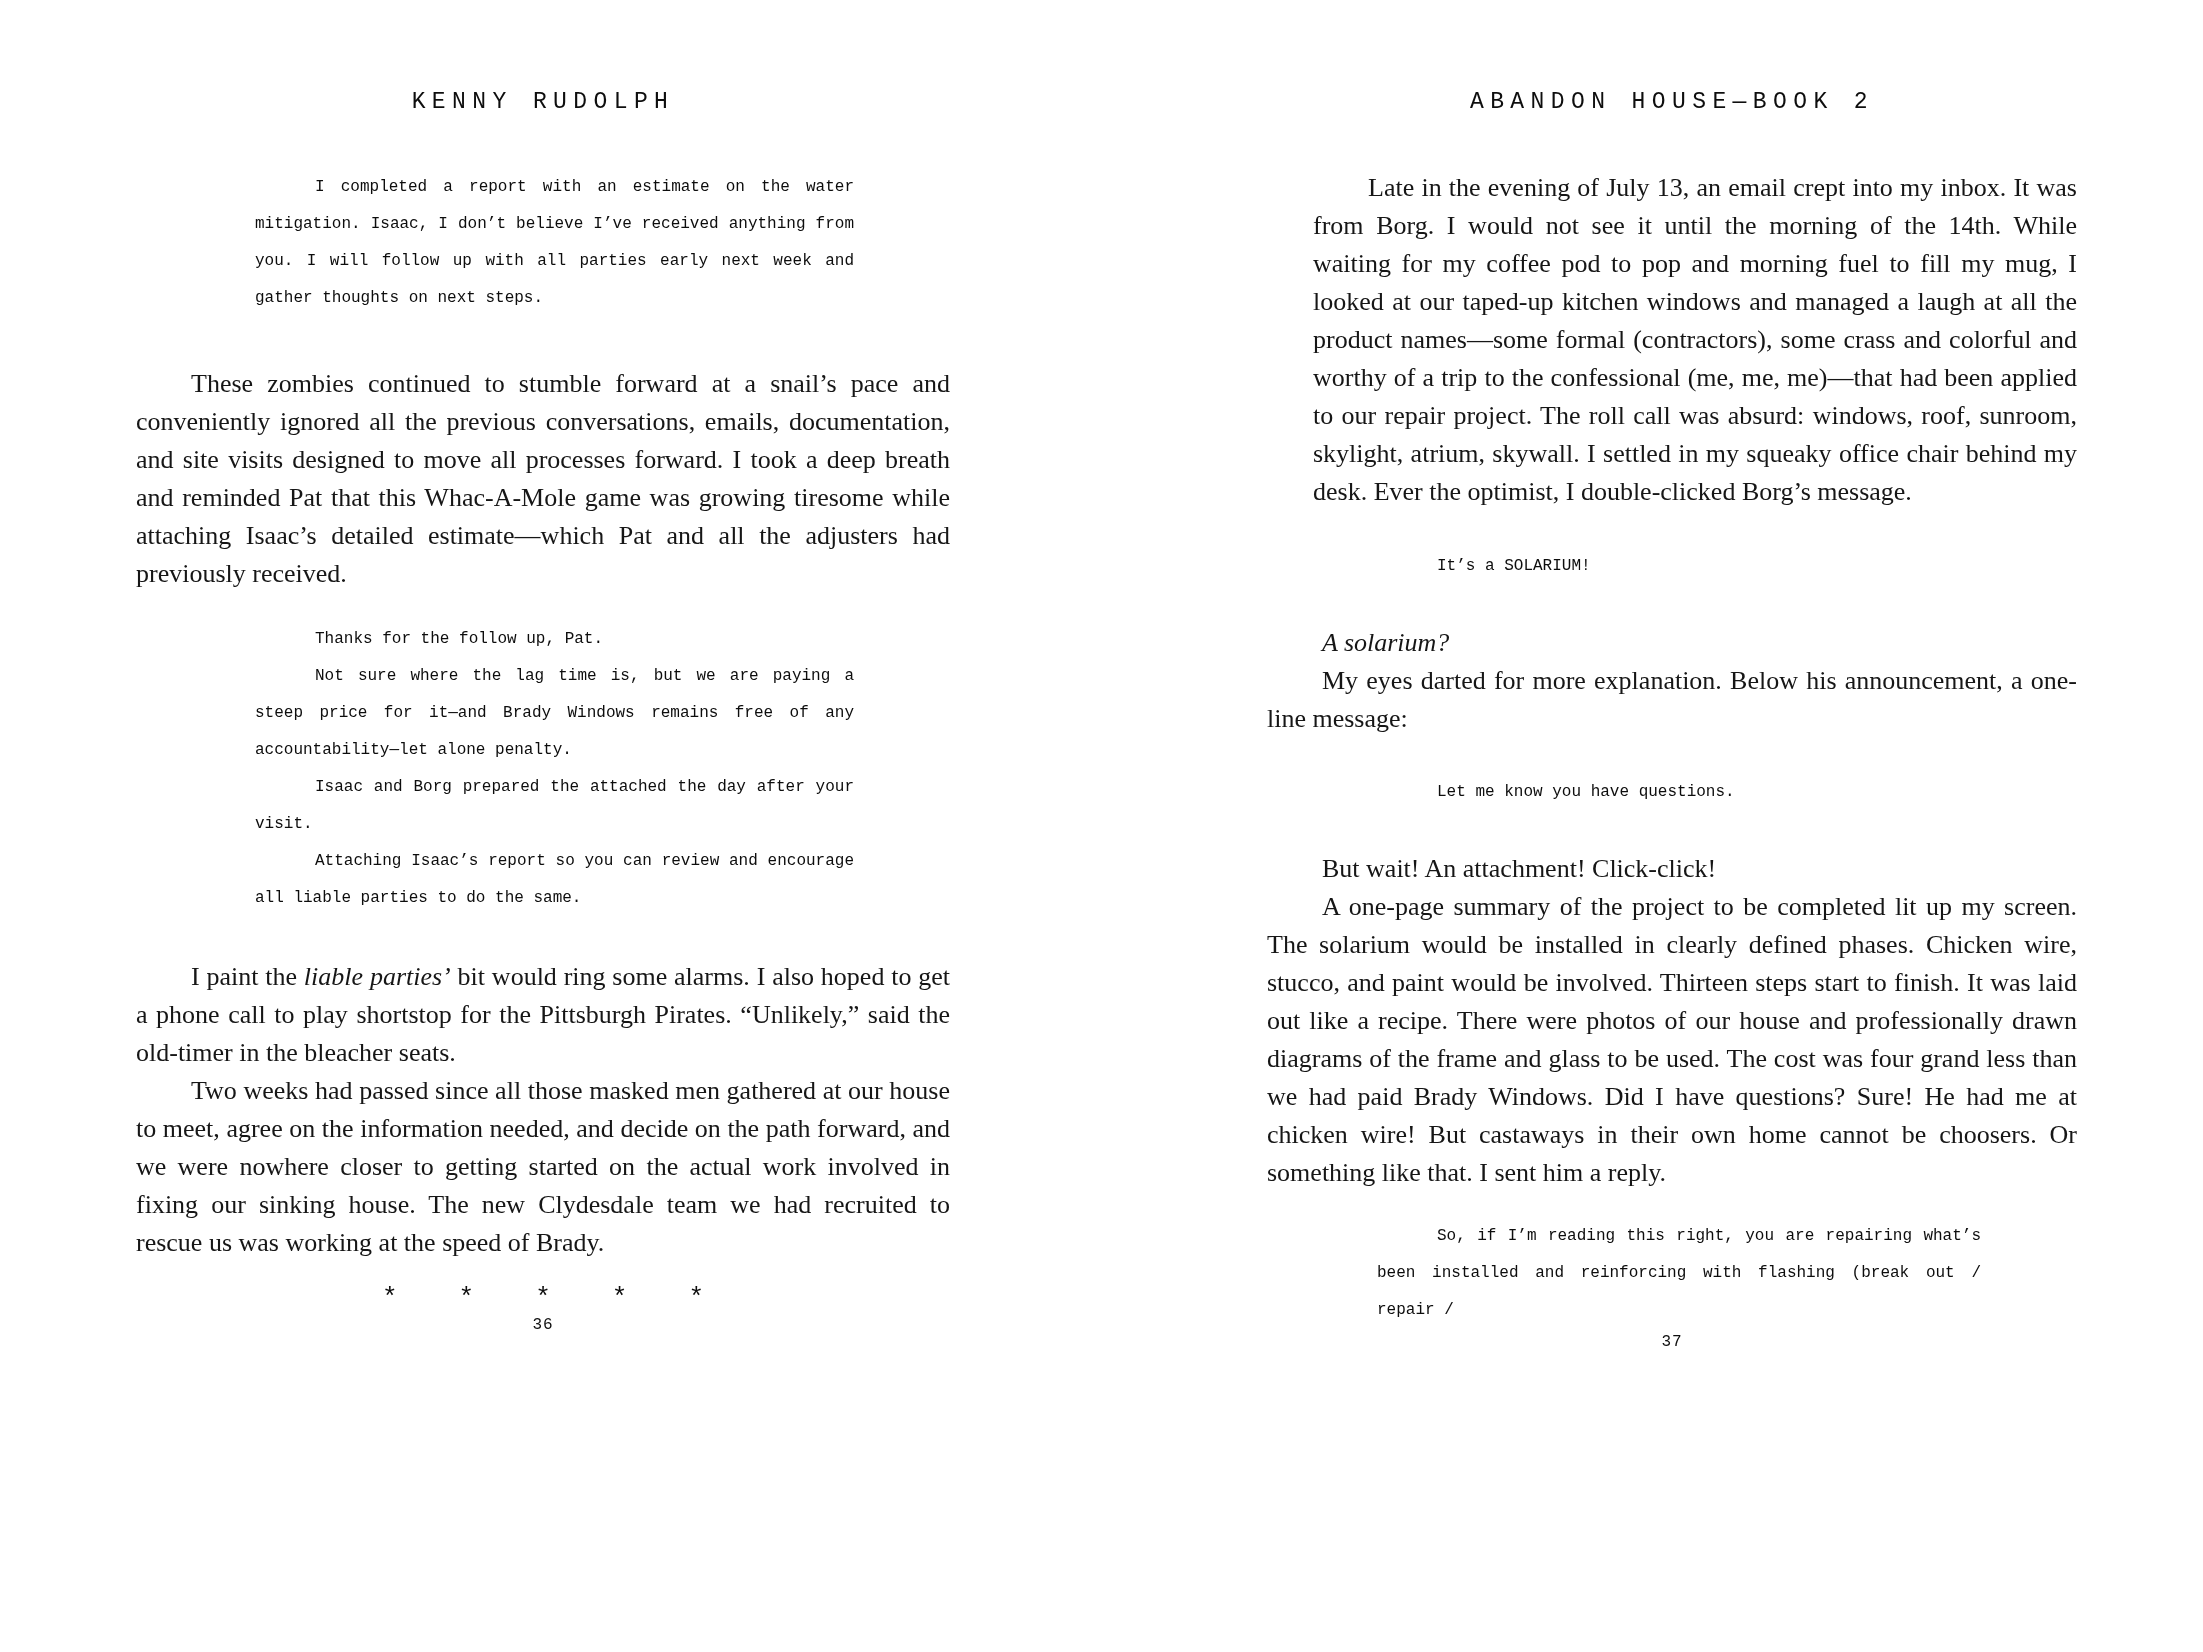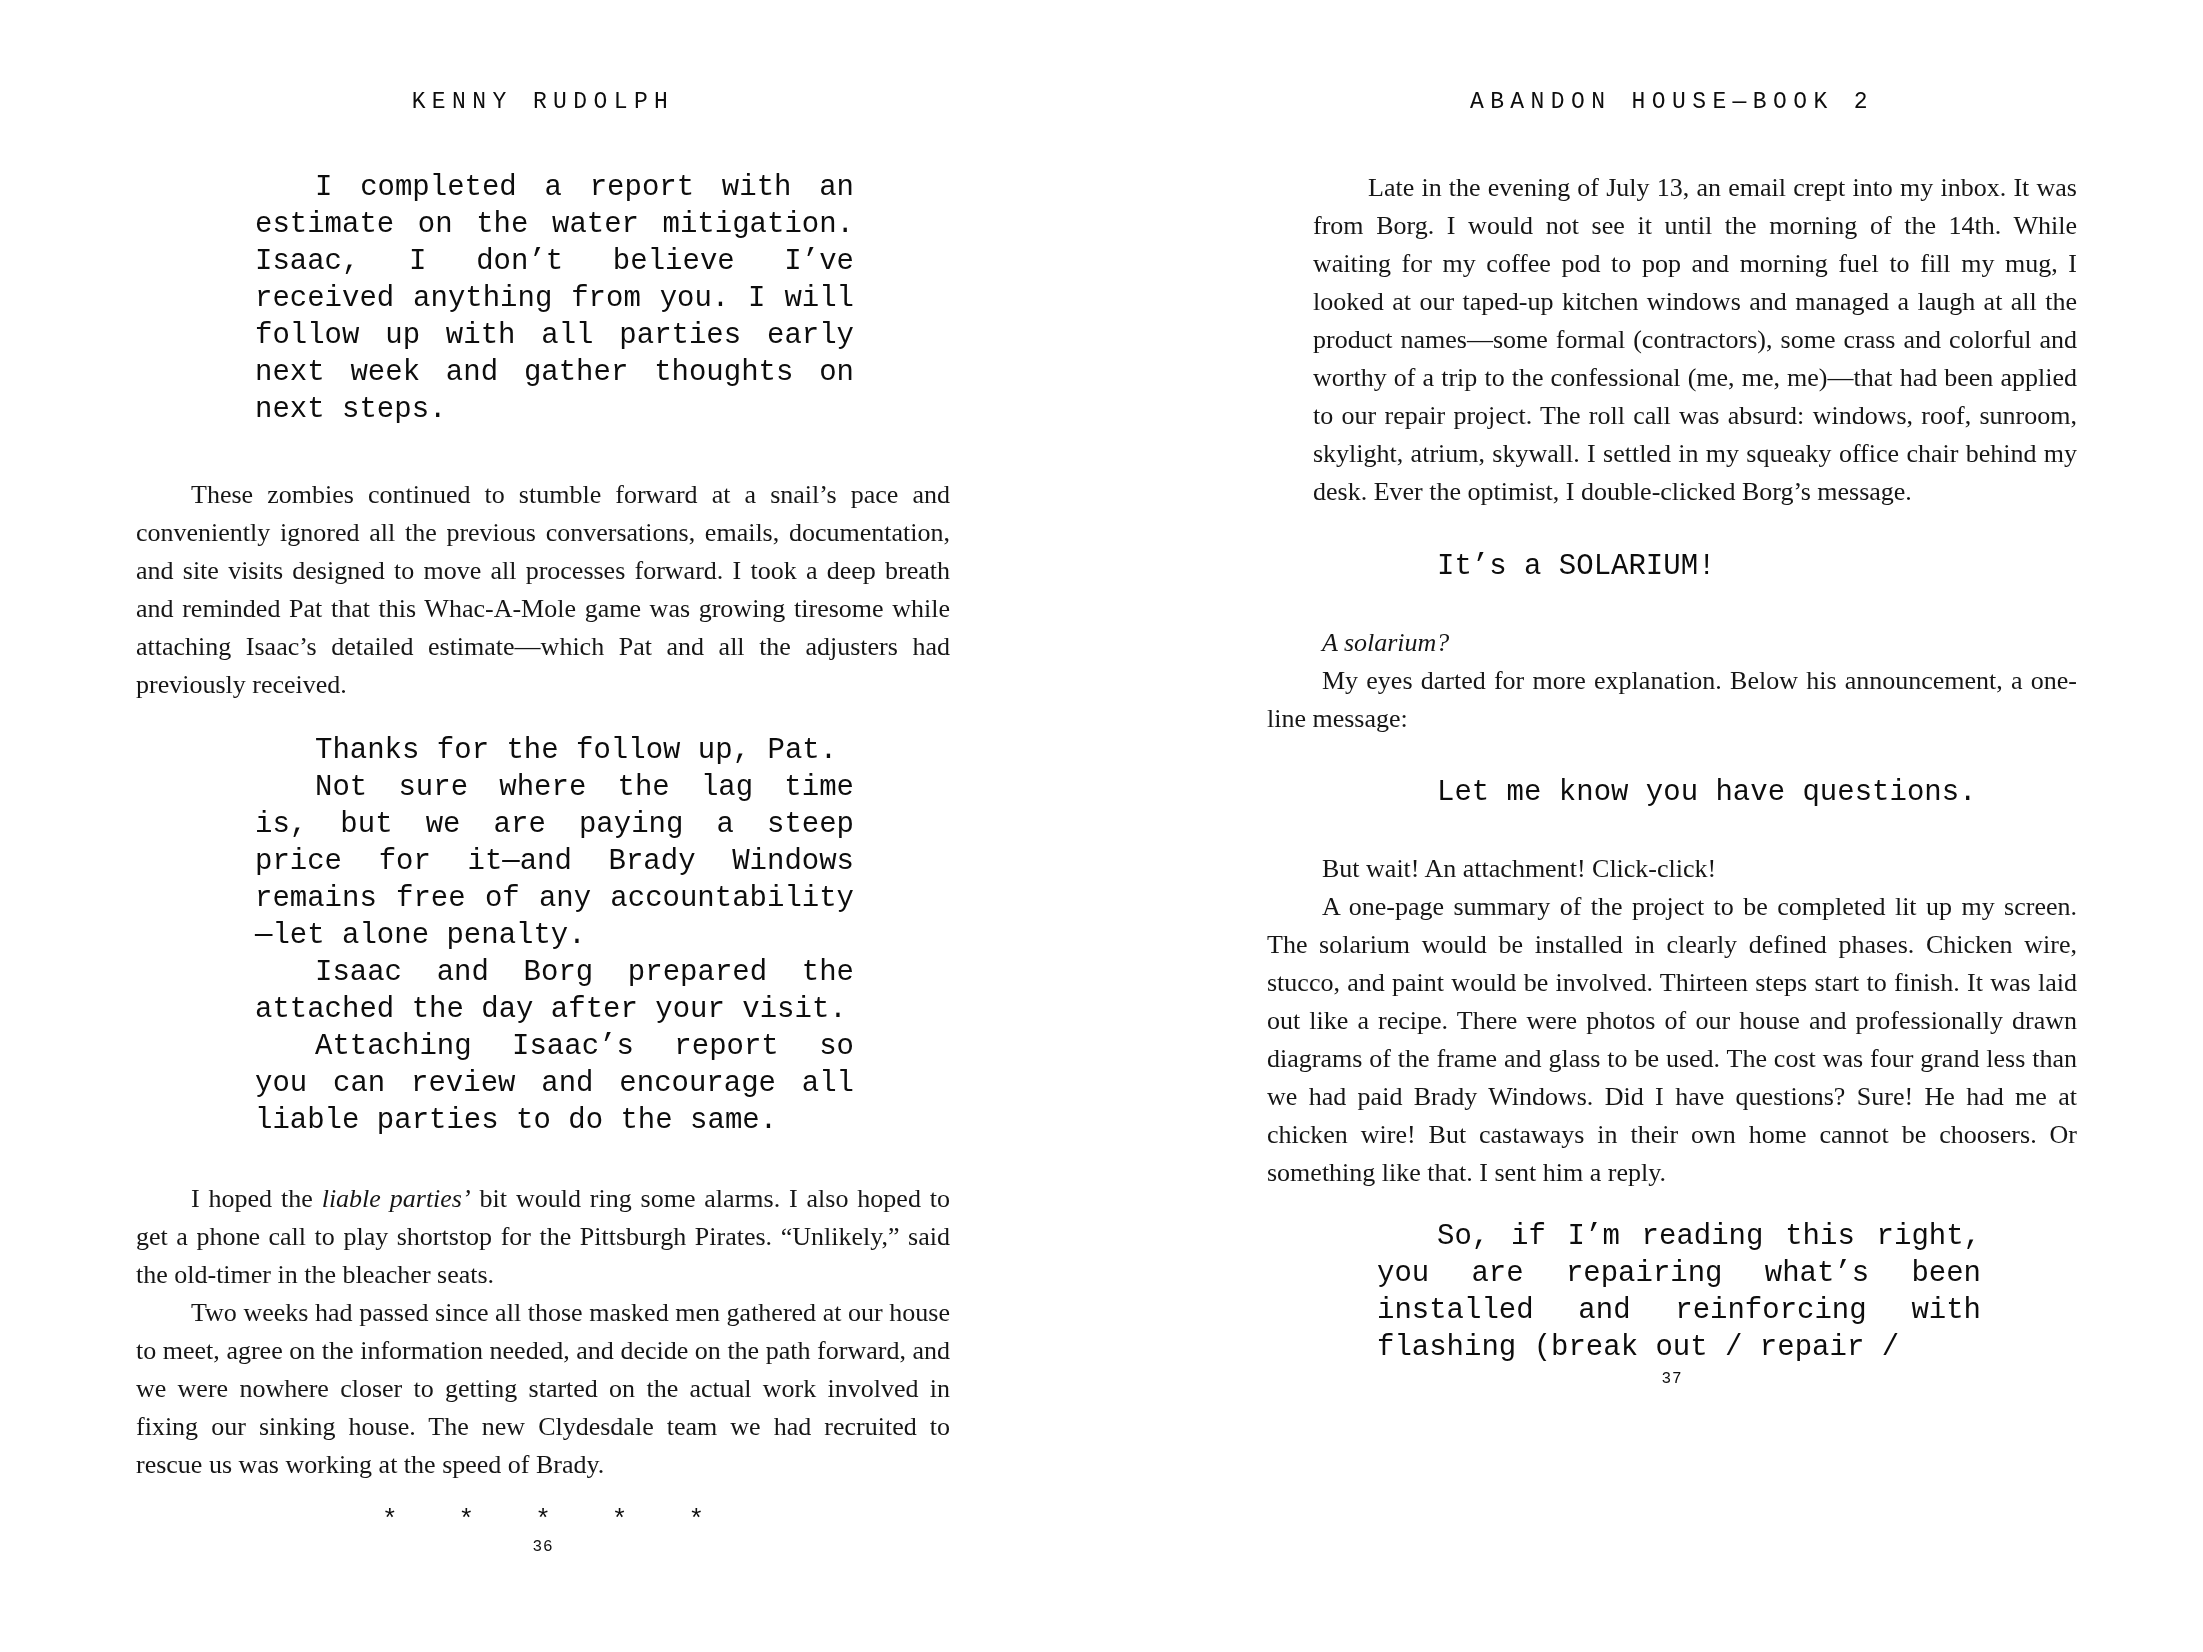--- a/index.html
+++ b/index.html
@@ -22,21 +22,21 @@
     font-family: "Liberation Mono", "DejaVu Sans Mono", monospace;
     font-size: 23px; line-height: 29px;
     letter-spacing: 6.4px;
     text-align: center;
     white-space: nowrap;
     color: #0e0e0e;
   }
 
   .tw {
     font-family: "Liberation Mono", "DejaVu Sans Mono", monospace;
-    font-size: 29px; line-height: 37px;
+    font-size: 16px; line-height: 37px;
     color: #0d0d0d;
   }
   .blockquote { text-align: justify; }
   .blockquote p { margin: 0; text-indent: 60px; }
 
   .serif-group p {
     font-family: "Liberation Serif", "DejaVu Serif", serif;
     font-size: 26px; line-height: 38px;
     text-align: justify;
     text-indent: 55px;
@@ -93,21 +93,21 @@
     </div>
 
     <div class="tw blockquote bq-reply">
         <p>Thanks for the follow up, Pat.</p>
         <p>Not sure where the lag time is, but we are paying a steep price for it—and Brady Windows remains free of any accountability—let alone penalty.</p>
         <p>Isaac and Borg prepared the attached the day after your visit.</p>
         <p>Attaching Isaac’s report so you can review and encourage all liable parties to do the same.</p>
       </div>
 
     <div class="serif-group group-hoped">
-      <p><span>I hoped the </span><em class="it">liable parties’</em><span> bit would ring some alarms. I also hoped to get a phone call to play shortstop for the Pittsburgh Pirates. “Unlikely,” said the old-timer in the bleacher seats.</span></p>
+      <p><span>I paint the </span><em class="it">liable parties’</em><span> bit would ring some alarms. I also hoped to get a phone call to play shortstop for the Pittsburgh Pirates. “Unlikely,” said the old-timer in the bleacher seats.</span></p>
       <p>Two weeks had passed since all those masked men gathered at our house to meet, agree on the information needed, and decide on the path forward, and we were nowhere closer to getting started on the actual work involved in fixing our sinking house. The new Clydesdale team we had recruited to rescue us was working at the speed of Brady.</p>
     </div>
 
     <div class="separator">
         <span>*</span>
         <span>*</span>
         <span>*</span>
         <span>*</span>
         <span>*</span>
       </div>

